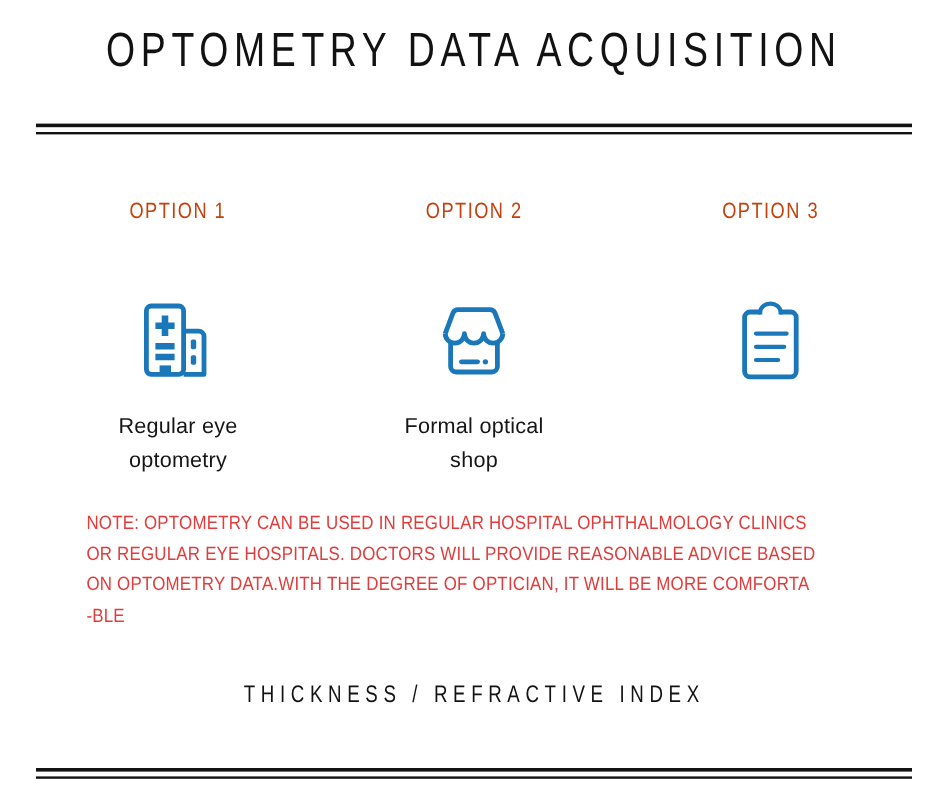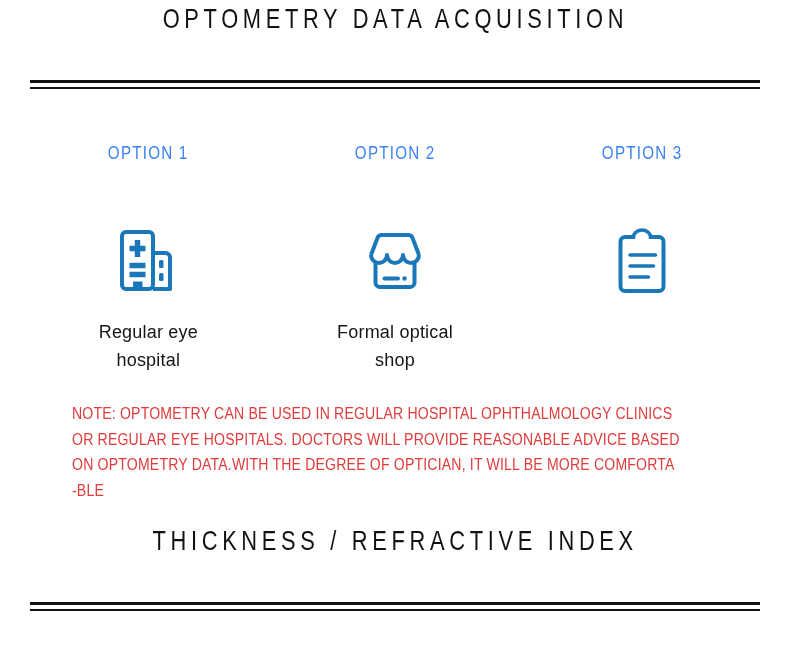--- a/index.html
+++ b/index.html
@@ -16,22 +16,22 @@
     height: 671px;
     position: relative;
   }
   
   h1.sec-title, h2.sec-title {
     margin: 0;
     text-align: center;
     font-weight: 400;
     color: #121212;
   }
-  h1.sec-title { margin-top: 2px; font-size: 28px; line-height: 34px; }
-  h2.sec-title { margin-top: 20px; font-size: 28px; line-height: 36px; }
+  h1.sec-title { margin-top: 25px; font-size: 40px; line-height: 34px; }
+  h2.sec-title { margin-top: 35px; font-size: 20px; line-height: 36px; }
   .condensed {
     display: inline-block;
     transform: scaleX(0.78);
     transform-origin: center;
     white-space: nowrap;
     letter-spacing: 6px;
   }
   
   .rule {
     margin: 44px 30px 0 30px;
@@ -45,21 +45,21 @@
     display: flex;
     margin: 53px 25px 0 25px;
   }
   .option {
     flex: 1;
     text-align: center;
   }
   .opt-label {
     font-size: 18.5px;
     line-height: 22px;
-    color: #3b82f6;
+    color: #c2410c;
   }
   .opt-label .condensed { transform: scaleX(0.82); letter-spacing: 1.5px; }
   .icon-wrap {
     margin-top: 63px;
     height: 72px;
     color: #1a78ba;
   }
   .icon-wrap svg { display: inline-block; }
   .caption {
     margin-top: 19px;
@@ -104,21 +104,21 @@
           <path d="M25.5 13 v17 M17.5 21.5 h16" stroke-width="5.5"></path>
           <path d="M17.5 38.5 h16 M17.5 47.5 h16" stroke-width="5.5"></path>
           <rect x="21" y="54.5" width="9.5" height="7.5" fill="currentColor" stroke="none"></rect>
           <path d="M41 26 h12.5 a4.5 4.5 0 0 1 4.5 4.5 V62 h-17"></path>
           <rect x="47" y="33" width="4.5" height="8" rx="1.5" fill="currentColor" stroke="none"></rect>
           <rect x="47" y="46" width="4.5" height="8" rx="1.5" fill="currentColor" stroke="none"></rect>
         </svg>
       </div>
       <div class="caption">
         <span>Regular eye</span><br>
-        <span>hospital</span>
+        <span>optometry</span>
       </div>
     </div>
 
     <div class="option">
       <div class="opt-label">
         <span class="condensed">OPTION 2</span>
       </div>
       <div class="icon-wrap" style="color: rgb(26, 120, 186);">
         <svg width="72" height="72" viewBox="0 0 72 72" fill="none" stroke="currentColor" stroke-width="4" stroke-linejoin="round">
           <path d="M12 28 L18.6 10.6 A4.5 4.5 0 0 1 22.8 8 H49.2 A4.5 4.5 0 0 1 53.4 10.6 L60 28"></path>

